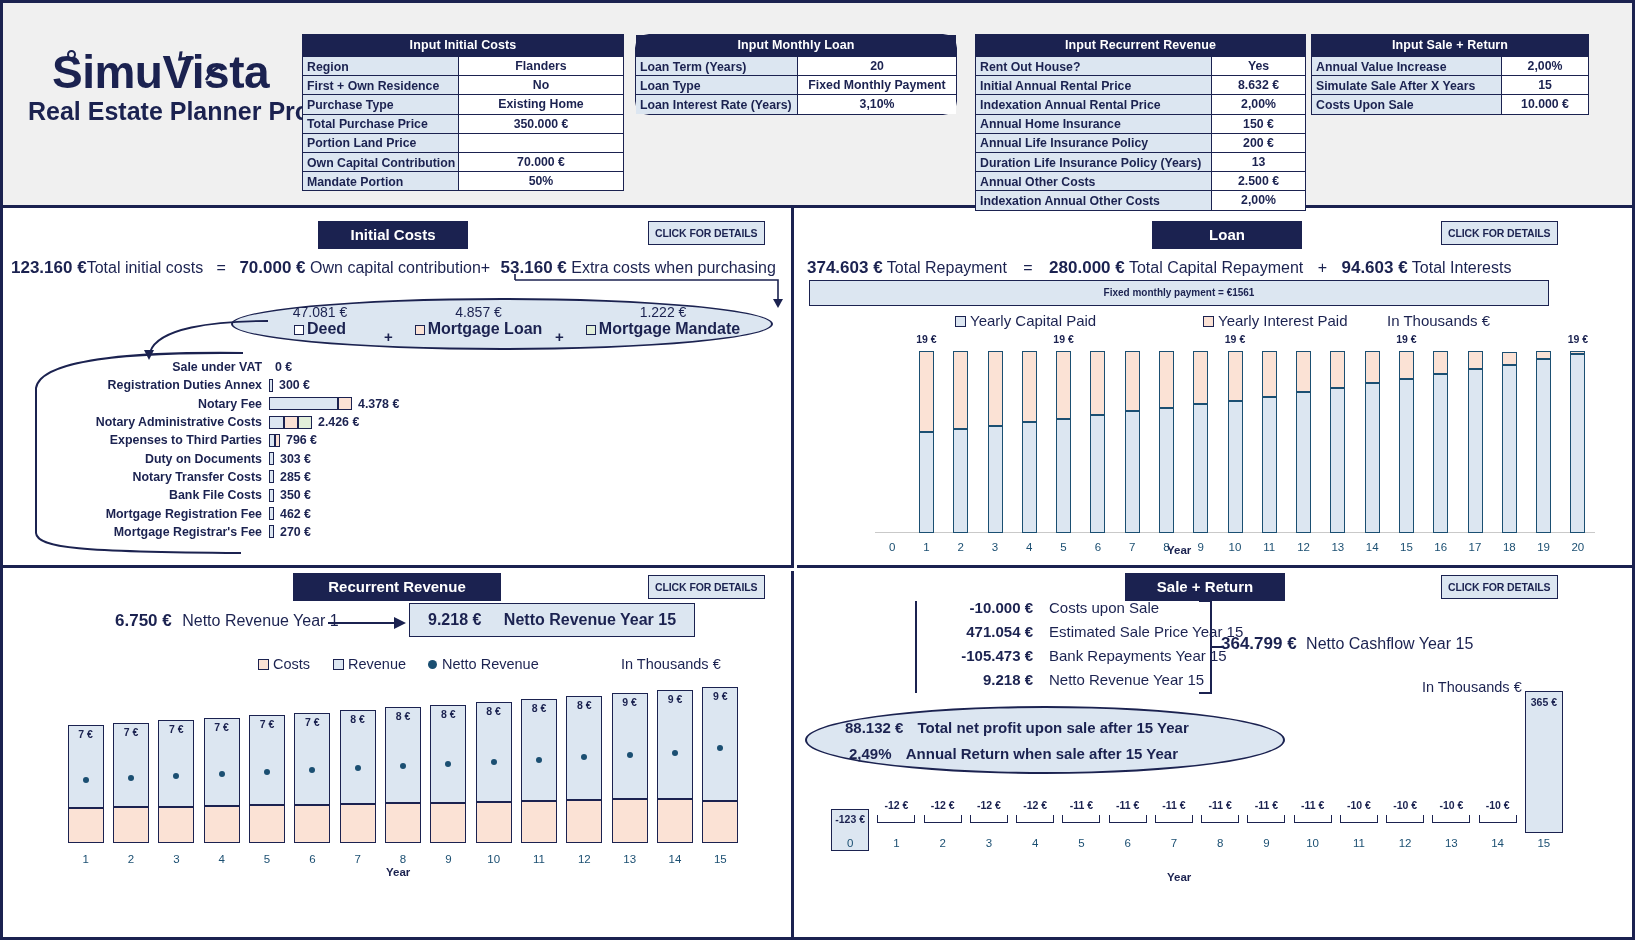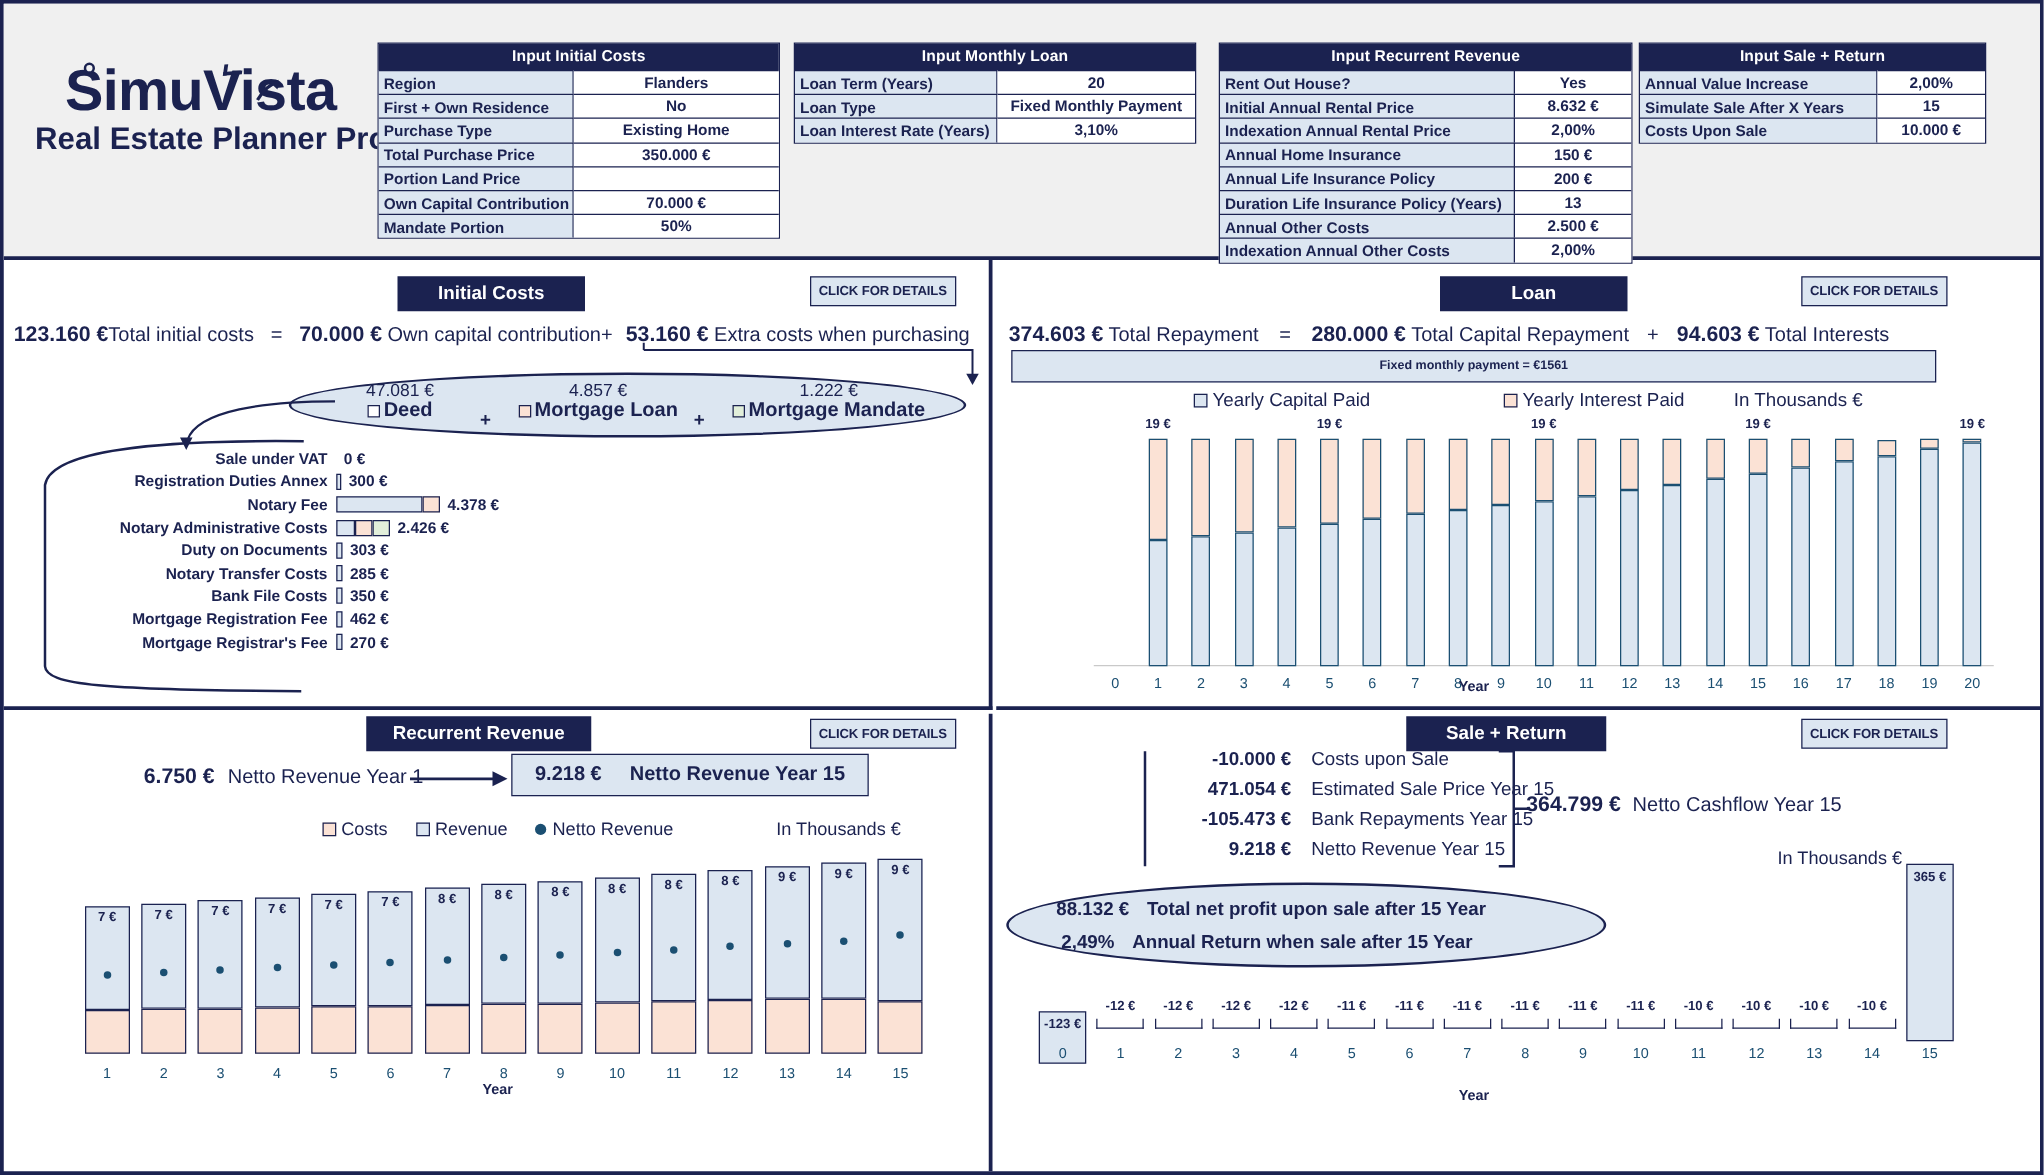--- a/index.html
+++ b/index.html
@@ -77,21 +77,21 @@
   .itable .ival {
     color: #1b2250; font-size: 12.3px; font-weight: 700;
     background: #ffffff;
     border-top: 1px solid #1b2250;
     display: flex; align-items: center; justify-content: center;
     flex: 1; white-space: nowrap; overflow: hidden;
   }
 
   #tbl-initial { left: 299px; top: 31px; width: 322px; }
   #tbl-initial .ilab { width: 156px; }
-  #tbl-loan { left: 632px; top: 31px; width: 322px; }
+  #tbl-loan { left: 632px; top: 31px; width: 322px; border-radius: 14px; }
   #tbl-loan .ilab { width: 162px; }
   #tbl-revenue { left: 972px; top: 31px; width: 331px; }
   #tbl-revenue .ilab { width: 236px; }
   #tbl-sale { left: 1308px; top: 31px; width: 278px; }
   #tbl-sale .ilab { width: 190px; }
 
   
   .quad { position: absolute; }
   #q-initial  { left: 0;    top: 205px; width: 791px;  height: 360px; border-right: 3px solid #1b2250; border-bottom: 3px solid #1b2250; }
   #q-loan     { left: 794px;top: 205px; width: 835px;  height: 360px; border-bottom: 3px solid #1b2250; }
@@ -408,20 +408,28 @@
         <div class="cost-row">
           <div class="cost-lab">Notary Administrative Costs</div>
           <div class="cost-bar">
             <div class="cost-seg seg-a" style="width: 15px;"></div>
             <div class="cost-seg seg-b" style="width: 14px;"></div>
             <div class="cost-seg seg-c" style="width: 14px;"></div>
           </div>
           <div class="cost-val">2.426 €</div>
         </div>
         <div class="cost-row">
+          <div class="cost-lab">Expenses to Third Parties</div>
+          <div class="cost-bar">
+            <div class="cost-seg seg-a" style="width: 6px;"></div>
+            <div class="cost-seg seg-b" style="width: 5px;"></div>
+          </div>
+          <div class="cost-val">796 €</div>
+        </div>
+        <div class="cost-row">
           <div class="cost-lab">Duty on Documents</div>
           <div class="cost-bar">
             <div class="cost-seg seg-a" style="width: 5px;"></div>
           </div>
           <div class="cost-val">303 €</div>
         </div>
         <div class="cost-row">
           <div class="cost-lab">Notary Transfer Costs</div>
           <div class="cost-bar">
             <div class="cost-seg seg-a" style="width: 5px;"></div>
@@ -583,21 +591,21 @@
           <div class="seg seg-cap" style="bottom: 0px; height: 179.158px;"></div>
           <div class="seg seg-int" style="bottom: 179.158px; height: 2.92105px;"></div>
         </div>
         <div class="bar-top-lab" style="left: 682.857px; width: 40px; top: -5.07895px;">19 €</div>
         <div class="x-tick" style="left: 690.857px; top: 203px;">20</div>
       </div>
     <div class="axis-title" style="left:370px; top:336px;">Year</div>
   </div>
 
   <div class="quad" id="q-revenue">
-    <div class="panel-title" style="left:290px; top:2px; width:180px;">Recurrent Revenue</div>
+    <div class="panel-title" style="left:290px; top:2px; width:208px;">Recurrent Revenue</div>
     <div class="details-btn" style="left:645px; top:4px;">CLICK FOR DETAILS</div>
 
     <div style="position:absolute; left:68px; top:40px; font-size:16px; color:#1b2250; white-space:nowrap;margin-left:44px;">
       <span style="font-weight:700; font-size:17px;">6.750 €</span>
       <span style="margin-left:6px;">Netto Revenue Year 1</span>
     </div>
 
     <svg class="rev-arrow" style="left:325px; top:44px;" width="82" height="16">
       <path d="M0 8 L68 8" stroke="#1b2250" stroke-width="2.2"></path>
       <path d="M78 8 l-12 -6 l0 12 Z" fill="#1b2250"></path>

